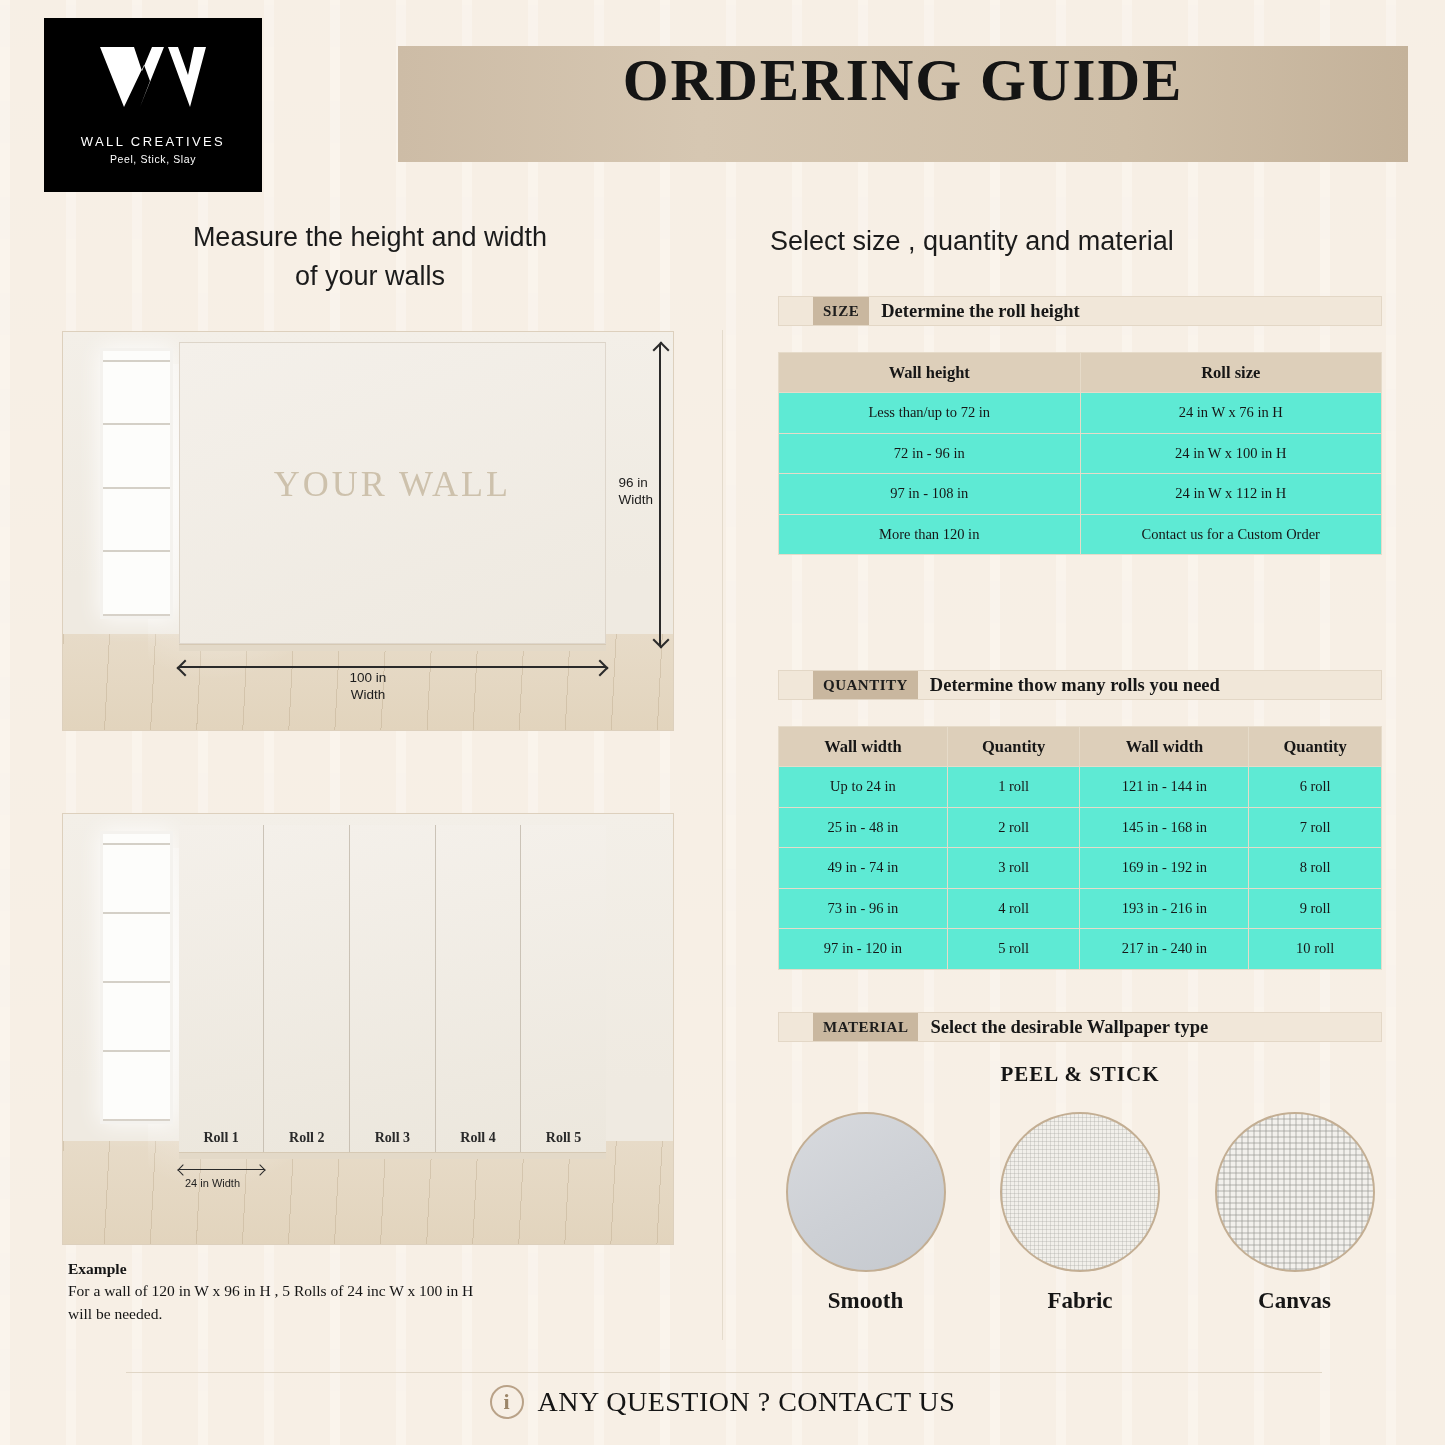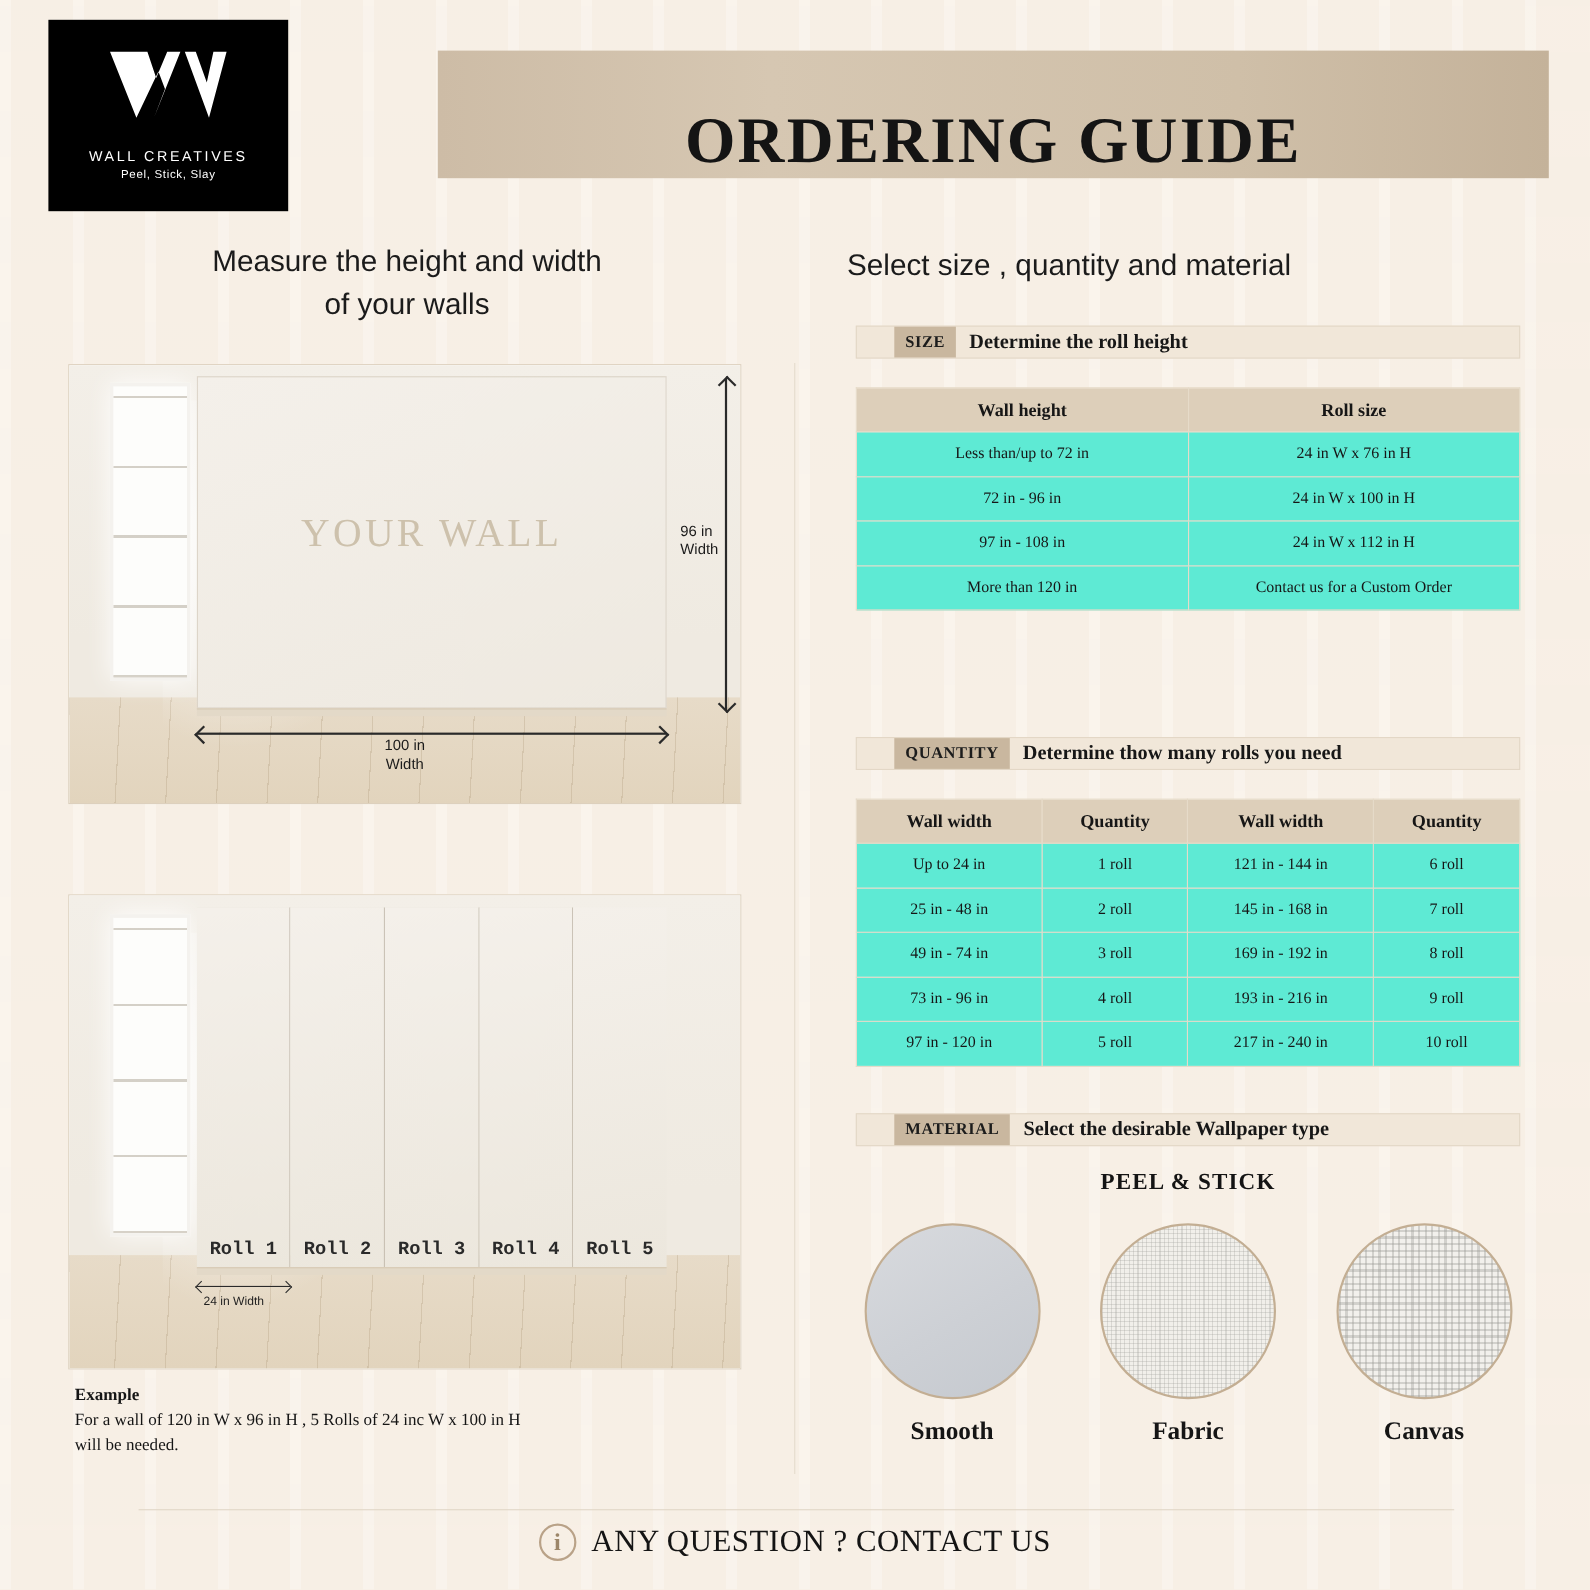--- a/index.html
+++ b/index.html
@@ -36,36 +36,36 @@
     display: flex; align-items: center; justify-content: center;
   }
   .logo-name {
     font-size: 13px; letter-spacing: 2.4px; margin-top: 20px; font-weight: 400;
   }
   .logo-tag { font-size: 10.5px; letter-spacing: 0.6px; margin-top: 4px; }
 
   .title-banner {
     position: absolute; left: 398px; top: 46px; width: 1010px; height: 116px;
     background: linear-gradient(90deg, #cdbca6 0%, #d6c7b2 30%, #cfbfa8 72%, #c4b29a 100%);
-    display: flex; align-items: flex-end; justify-content: center;
+    display: flex; align-items: flex-start; justify-content: center;
   }
   .title-banner span {
     font-family: "Liberation Serif", serif;
     font-weight: bold; font-size: 59px; letter-spacing: 2px; color: #141414;
   }
 
   
   .left-head {
     position: absolute; left: 60px; top: 218px; width: 620px;
     text-align: center; font-size: 27px; color: #1b1b1b; line-height: 1.45;
   }
 
   .room {
     position: absolute; border: 1px solid #ddd0bd;
-    overflow: hidden; background: #ffffff;
+    overflow: hidden; background: #ef4444;
   }
   .room-1 { left: 62px; top: 331px; width: 612px; height: 400px; }
   .room-2 { left: 62px; top: 813px; width: 612px; height: 432px; }
 
   .room-wall {
     position: absolute; inset: 0;
     background:
       linear-gradient(180deg, #f3efe8 0%, #efeae1 62%, #efeae1 62%);
   }
   .room-floor {
@@ -137,22 +137,22 @@
     display: flex;
   }
   .roll {
     flex: 1; border-right: 1px solid rgba(190,180,165,0.75);
     position: relative;
     background: linear-gradient(170deg, #f4f0ea 0%, #ece7dd 100%);
   }
   .roll:last-child { border-right: none; }
   .roll-label {
     position: absolute; left: 0; right: 0; bottom: 6px; text-align: center;
-    font-family: Liberation Mono, monospace; font-weight: bold;
-    font-size: 17px; color: #2a2a2a;
+    font-family: Liberation Serif, serif; font-weight: bold;
+    font-size: 14px; color: #2a2a2a;
   }
   .roll-width-dim {
     position: absolute; left: 19%; width: 14%; top: 82.5%; height: 1px; background: #2a2a2a;
   }
   .roll-width-dim:before, .roll-width-dim:after {
     content: ""; position: absolute; top: -3px; width: 7px; height: 7px;
     border-left: 1.5px solid #2a2a2a; border-bottom: 1.5px solid #2a2a2a; transform: rotate(45deg);
   }
   .roll-width-dim:before { left: 0; }
   .roll-width-dim:after { right: 0; transform: rotate(225deg); }

